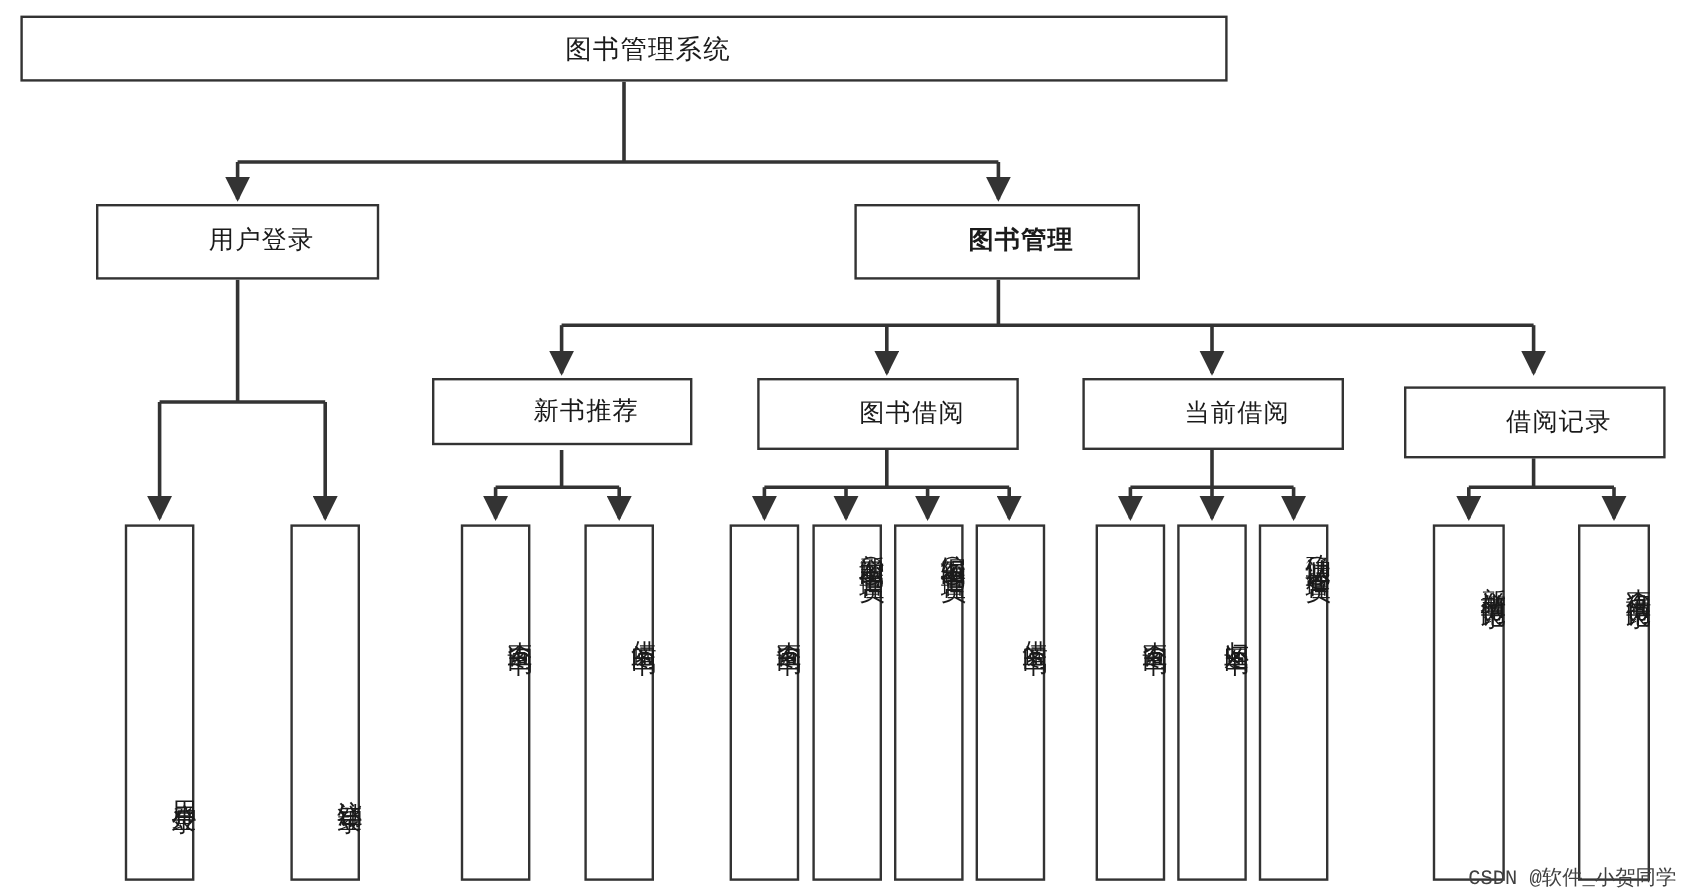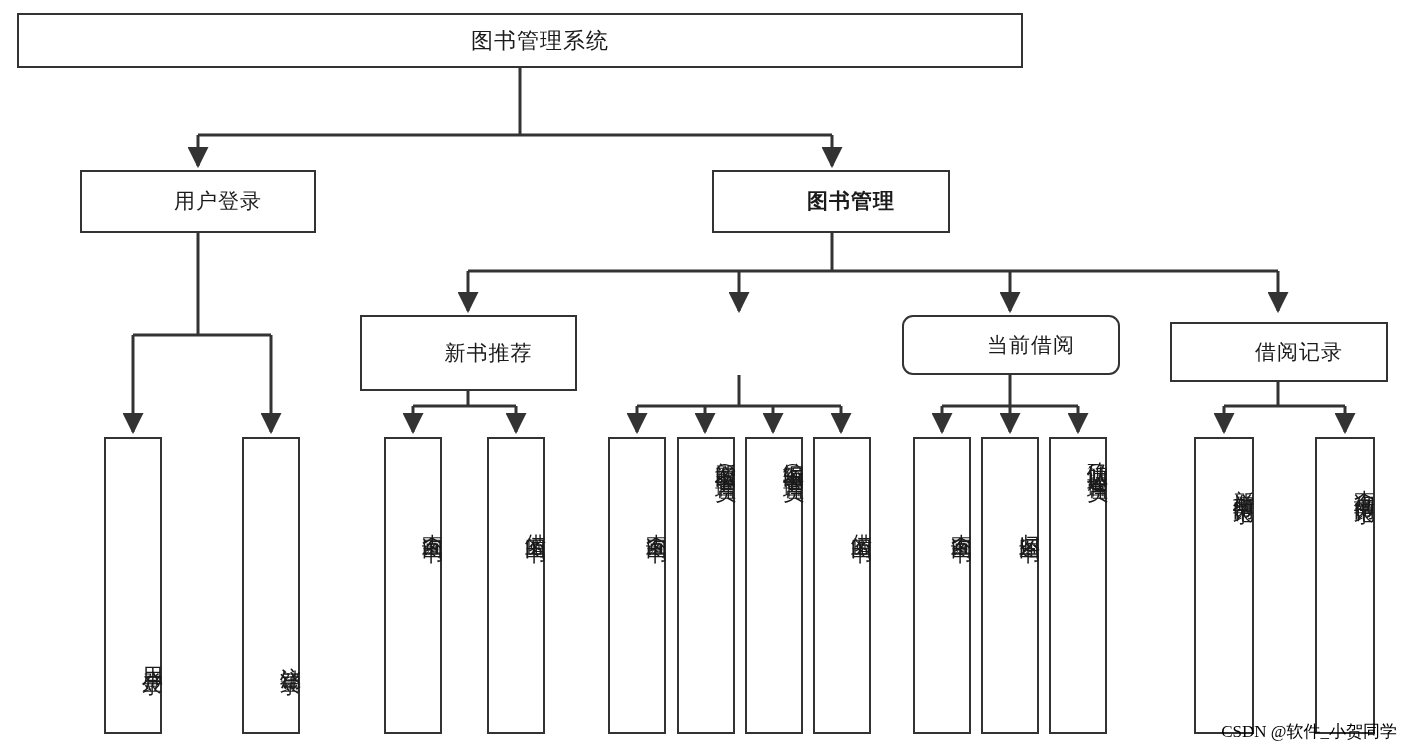--- a/index.html
+++ b/index.html
@@ -66,24 +66,24 @@
     font-size: 21px;
     letter-spacing: 3px;
     line-height: 1;
     white-space: nowrap;
   }
   #watermark {
     position: absolute;
     right: 8px;
     bottom: 4px;
     font-size: 17px;
-    color: #000000;
+    color: #404040;
     white-space: nowrap;
     z-index: 5;
-    font-family: Liberation Serif, serif;
+    font-family: Liberation Mono, monospace;
   }
 </style>
 </head>
 <body>
 
 <div id="canvas">
 
   <svg id="edges" viewBox="0 0 1405 747">
     <defs>
       <marker id="arrow" viewBox="0 0 10 10" refX="9" refY="5" markerWidth="7" markerHeight="7" orient="auto-start-reverse">
@@ -138,24 +138,27 @@
     <span class="node-label">图书管理系统</span>
   </div>
 
   <div class="node horiz" style="left:80px; top:170px; width:236px; height:63px;">
     <span class="node-label">用户登录</span>
   </div>
   <div class="node horiz" style="left:712px; top:170px; width:238px; height:63px;font-weight:bold;">
     <span class="node-label">图书管理</span>
   </div>
 
-  <div class="node horiz" style="left:360px; top:315px; width:217px; height:76px;">
+  <div class="node horiz" style="left:360px; top:315px; width:217px; height:56px;">
     <span class="node-label">新书推荐</span>
   </div>
-  <div class="node horiz" style="left:902px; top:315px; width:218px; height:60px;border-radius:11px;">
+  <div class="node horiz" style="left:631px; top:315px; width:218px; height:60px;">
+    <span class="node-label">图书借阅</span>
+  </div>
+  <div class="node horiz" style="left:902px; top:315px; width:218px; height:60px;">
     <span class="node-label">当前借阅</span>
   </div>
   <div class="node horiz" style="left:1170px; top:322px; width:218px; height:60px;">
     <span class="node-label">借阅记录</span>
   </div>
 
   <div class="node vert" style="left:104px; top:437px; width:58px; height:297px; align-items:flex-end; padding-bottom:70px; padding-top:0;">
     <span class="node-label">用户登录</span>
   </div>
   <div class="node vert" style="left:242px; top:437px; width:58px; height:297px; align-items:flex-end; padding-bottom:70px; padding-top:0;">

